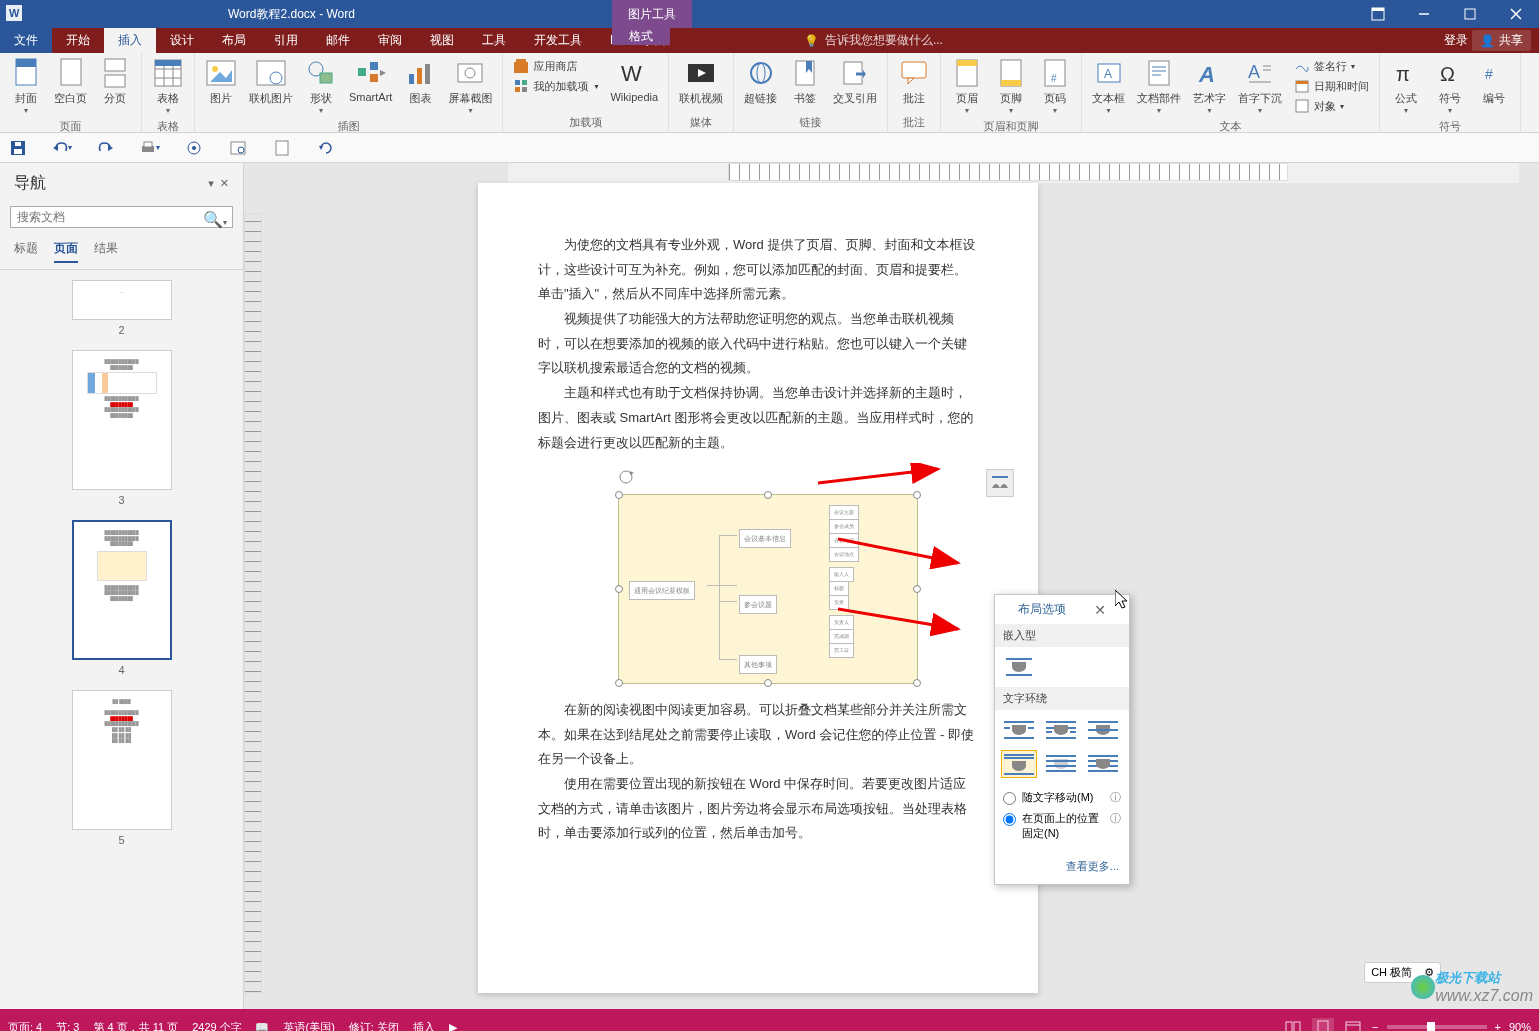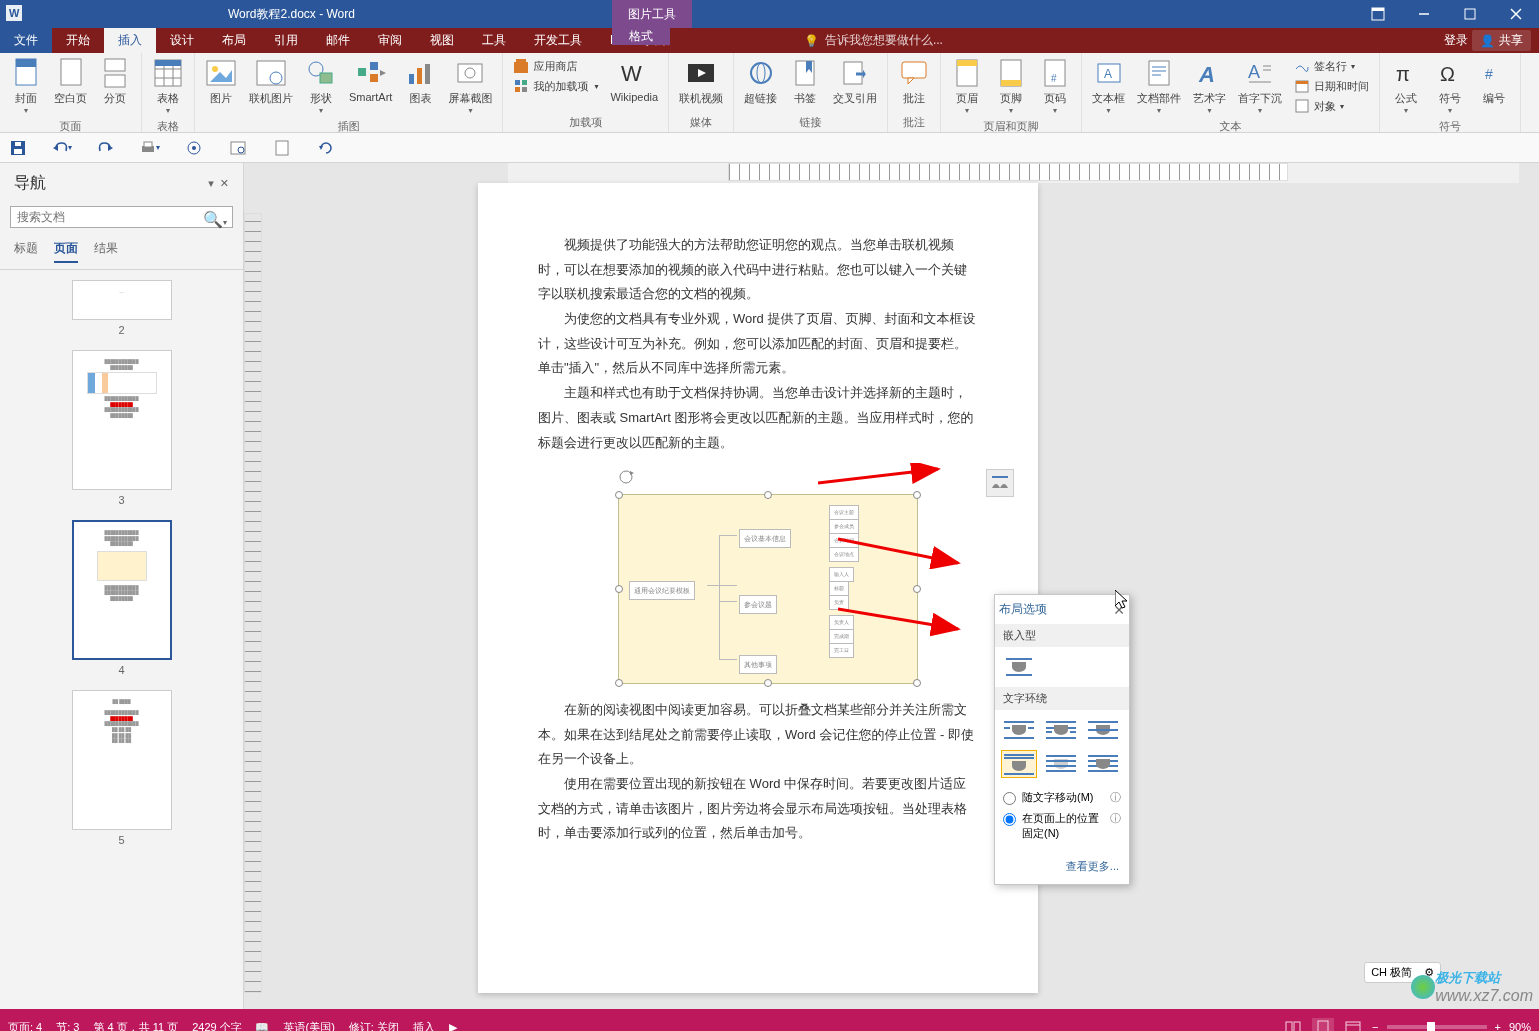--- a/index.html
+++ b/index.html
@@ -86,21 +86,21 @@
 .diagram .h-l { left: -4px; top: 50%; margin-top: -4px; } .diagram .h-r { right: -4px; top: 50%; margin-top: -4px; }
 .diagram .dbox { position: absolute; background: white; border: 1px solid #bbb; font-size: 7px; padding: 2px 4px; color: #888; }
 .diagram .dline { position: absolute; background: #bbb; }
 .layout-btn { position: absolute; right: -36px; top: 0; width: 28px; height: 28px; background: #eee; border: 1px solid #ccc; display: flex; align-items: center; justify-content: center; cursor: pointer; }
 
 
 .arrow { position: absolute; pointer-events: none; }
 
 
 .layout-popup { position: absolute; left: 994px; top: 431px; width: 136px; background: white; border: 1px solid #c6c6c6; box-shadow: 2px 2px 8px rgba(0,0,0,0.25); font-size: 11px; z-index: 100; }
-.layout-popup .lp-header { display: flex; justify-content: space-between; align-items: center; padding: 6px 4px; color: #336699; font-size: 12px; }
+.layout-popup .lp-header { display: flex; justify-content: space-between; align-items: center; padding: 6px 23px; color: #336699; font-size: 12px; }
 .layout-popup .lp-close { cursor: pointer; color: #666; font-size: 14px; }
 .layout-popup .lp-section { background: #f0f0f0; padding: 4px 8px; color: #444; }
 .layout-popup .lp-opts { display: flex; flex-wrap: wrap; padding: 6px; gap: 6px; }
 .layout-popup .lp-opt { width: 36px; height: 28px; border: 1px solid transparent; display: flex; align-items: center; justify-content: center; cursor: pointer; }
 .layout-popup .lp-opt.selected { border-color: #f0b000; background: #fff3d6; }
 .layout-popup .lp-radios { padding: 6px 8px; }
 .layout-popup .lp-radio { display: flex; align-items: flex-start; gap: 6px; margin-bottom: 6px; }
 .layout-popup .lp-radio input { margin-top: 2px; }
 .layout-popup .lp-radio label { flex: 1; }
 .layout-popup .lp-info { color: #888; cursor: pointer; }
@@ -672,22 +672,22 @@
         <div class="ruler-top">
           <div class="ruler-marks"></div>
         </div>
       </div>
     <div class="page-container">
       <div class="vruler-col">
           <div class="ruler-left-inner"></div>
         </div>
       <div class="doc-scroll">
         <div class="page">
+          <p>为使您的文档具有专业外观，Word 提供了页眉、页脚、封面和文本框设计，这些设计可互为补充。例如，您可以添加匹配的封面、页眉和提要栏。单击"插入"，然后从不同库中选择所需元素。</p>
           <p>视频提供了功能强大的方法帮助您证明您的观点。当您单击联机视频时，可以在想要添加的视频的嵌入代码中进行粘贴。您也可以键入一个关键字以联机搜索最适合您的文档的视频。</p>
-          <p>为使您的文档具有专业外观，Word 提供了页眉、页脚、封面和文本框设计，这些设计可互为补充。例如，您可以添加匹配的封面、页眉和提要栏。单击"插入"，然后从不同库中选择所需元素。</p>
           <p>主题和样式也有助于文档保持协调。当您单击设计并选择新的主题时，图片、图表或 SmartArt 图形将会更改以匹配新的主题。当应用样式时，您的标题会进行更改以匹配新的主题。</p>
 
           <div class="diagram-wrap">
             <div class="rotate"><svg width="16" height="16">
                   <circle cx="8" cy="8" r="6" fill="none" stroke="#888"></circle>
                   <polygon points="12,2 16,4 12,6" fill="#888"></polygon>
                 </svg></div>
             <div class="diagram">
               <div class="dbox" style="left:10px;top:86px">通用会议纪要模板</div>
               <div class="dbox" style="left:120px;top:34px">会议基本信息</div>

